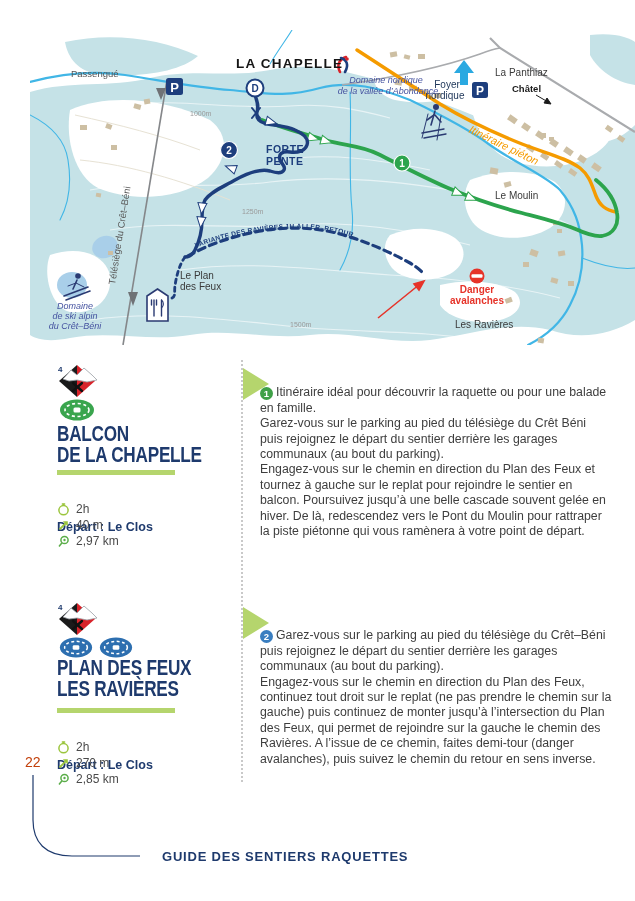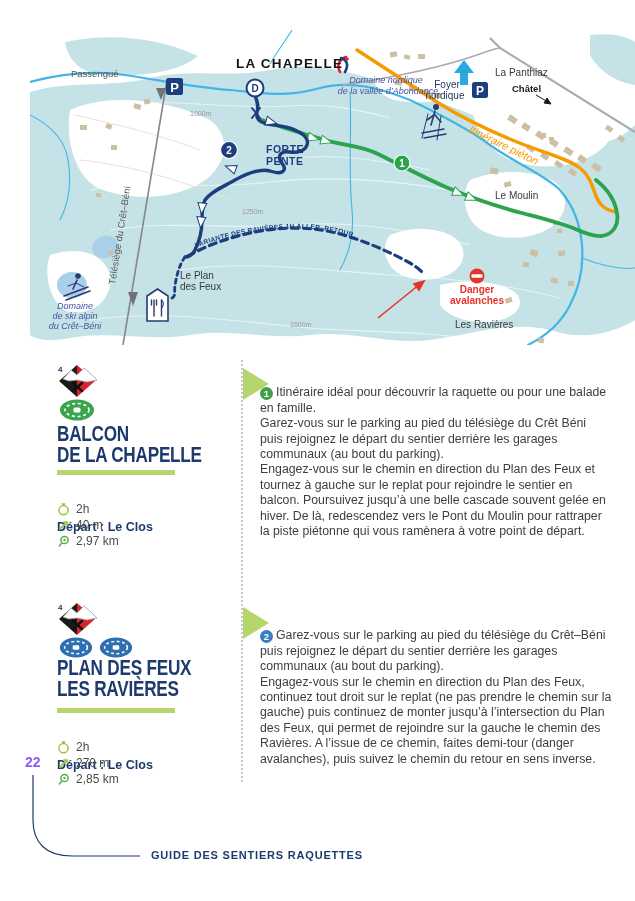--- a/index.html
+++ b/index.html
@@ -21,23 +21,23 @@
   .num-badge{display:inline-block;width:13px;height:13px;border-radius:50%;color:#fff;
              font-size:9.5px;font-weight:bold;text-align:center;line-height:13px;
              margin-right:3px;vertical-align:-1px;}
   .badge-green{background:#3fa047;}
   .badge-blue{background:#3a7ec0;}
   .tri{width:0;height:0;border-top:16px solid transparent;border-bottom:16px solid transparent;
        border-left:26px solid #b5d56d;}
   .dotted-sep{position:absolute;left:241px;top:360px;height:422px;width:0;
               border-left:2px dotted #c9c9c9;}
   .snowshoes{display:flex;gap:4px;align-items:center;}
-  .page-num{position:absolute;left:25px;top:754px;color:#8b5cf6;font-weight:bold;font-size:14px;}
-  .footer-label{position:absolute;left:151px;top:849px;color:#1e3a6d;font-weight:bold;
-                font-size:11px;letter-spacing:.8px;}
+  .page-num{position:absolute;left:25px;top:754px;color:#c2410c;font-weight:normal;font-size:14px;}
+  .footer-label{position:absolute;left:162px;top:849px;color:#1e3a6d;font-weight:bold;
+                font-size:13px;letter-spacing:.8px;}
   .footer-curve{position:absolute;left:0;top:0;pointer-events:none;}
 </style>
 </head>
 <body>
 
 <div class="page">
 
   <svg style="position:absolute;left:30px;top:30px;" width="605" height="315" viewBox="0 0 605 315" xmlns="http://www.w3.org/2000/svg" xmlns:xlink="http://www.w3.org/1999/xlink">
 
     <g>

